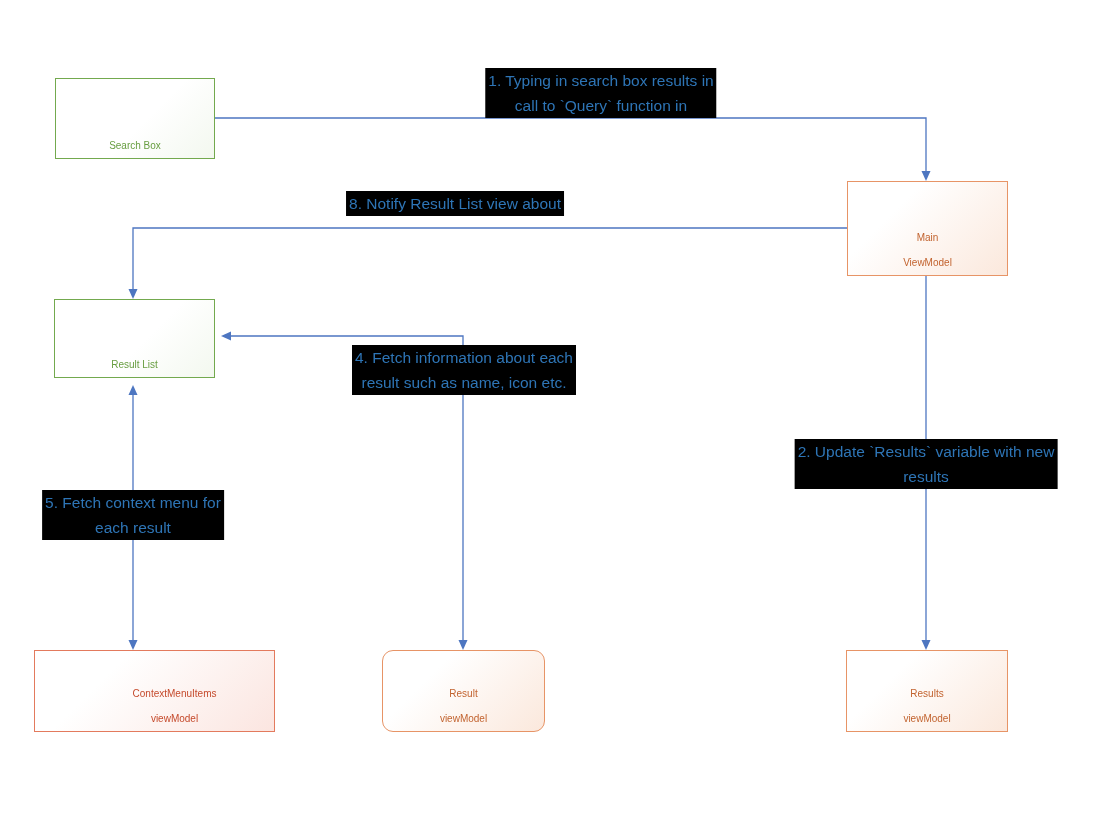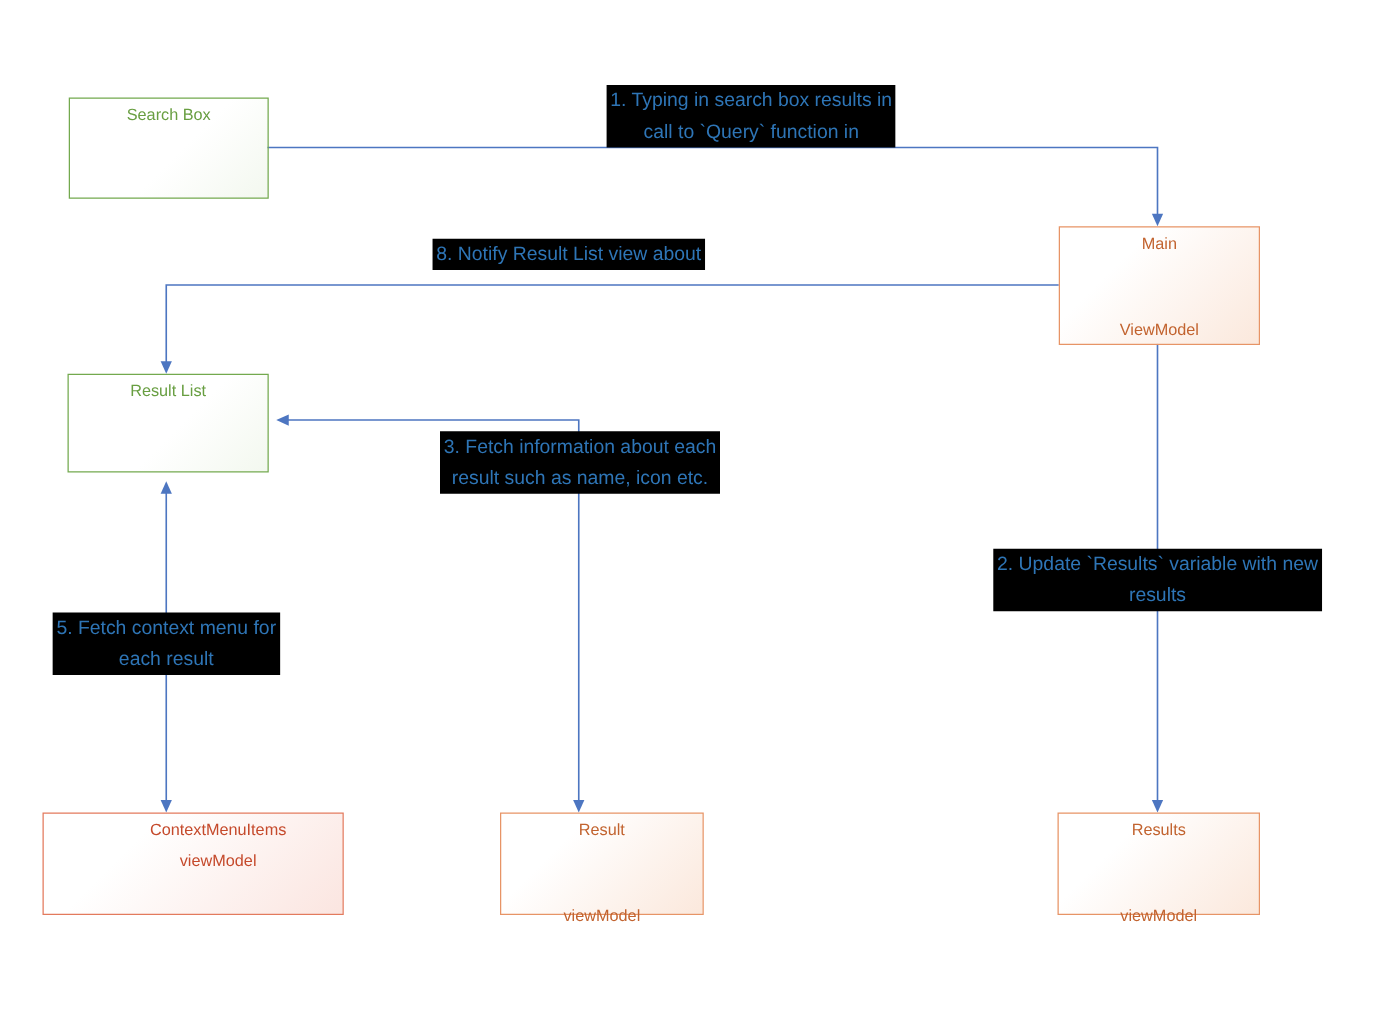--- a/index.html
+++ b/index.html
@@ -29,35 +29,34 @@
   svg.connectors polygon {
     fill: #4d76c1;
     stroke: none;
   }
   .box {
     position: absolute;
     z-index: 2;
     display: flex;
     flex-direction: column;
     align-items: center;
-    justify-content: flex-start;
+    justify-content: flex-end;
     text-align: center;
-    font-size: 13px;
+    font-size: 10px;
     line-height: 25px;
   }
   .box.green {
     border: 1px solid #73a94e;
     color: #689e41;
     background: linear-gradient(135deg, #ffffff 55%, #f3f8ef 100%);
   }
   .box.orange {
     border: 1px solid #e79466;
     color: #c2632f;
     background: linear-gradient(135deg, #ffffff 30%, #fbe8dc 100%);
-    gap: 44px;
   }
   .box.redorange {
     border: 1px solid #e37a5d;
     color: #c54a2c;
     background: linear-gradient(135deg, #ffffff 30%, #fbe5e0 100%);
   }
   .note {
     position: absolute;
     z-index: 2;
     transform: translateX(-50%);
@@ -106,41 +105,41 @@
 
   <div class="box green" style="left:54px; top:299px; width:159px; height:77px;">
     <span>Result List</span>
   </div>
 
   <div class="box redorange" style="left:34px; top:650px; width:199px; height:80px;padding-left:40px;">
     <span>ContextMenuItems</span>
     <span>viewModel</span>
   </div>
 
-  <div class="box orange" style="left:400px; top:650px; width:161px; height:80px;">
+  <div class="box orange" style="left:382px; top:650px; width:161px; height:80px;border-radius:11px;">
     <span>Result</span>
     <span>viewModel</span>
   </div>
 
   <div class="box orange" style="left:846px; top:650px; width:160px; height:80px;">
     <span>Results</span>
     <span>viewModel</span>
   </div>
 
   <div class="note" style="left:601px; top:68px;">
     <div>1. Typing in search box results in</div>
     <div>call to `Query` function in</div>
   </div>
 
   <div class="note" style="left:455px; top:191px;">
     <div>8. Notify Result List view about</div>
   </div>
 
   <div class="note" style="left:464px; top:345px;">
-    <div>3. Fetch information about each</div>
+    <div>4. Fetch information about each</div>
     <div>result such as name, icon etc.</div>
   </div>
 
   <div class="note" style="left:926px; top:439px;">
     <div>2. Update `Results` variable with new</div>
     <div>results</div>
   </div>
 
   <div class="note" style="left:133px; top:490px;">
     <div>5. Fetch context menu for</div>

